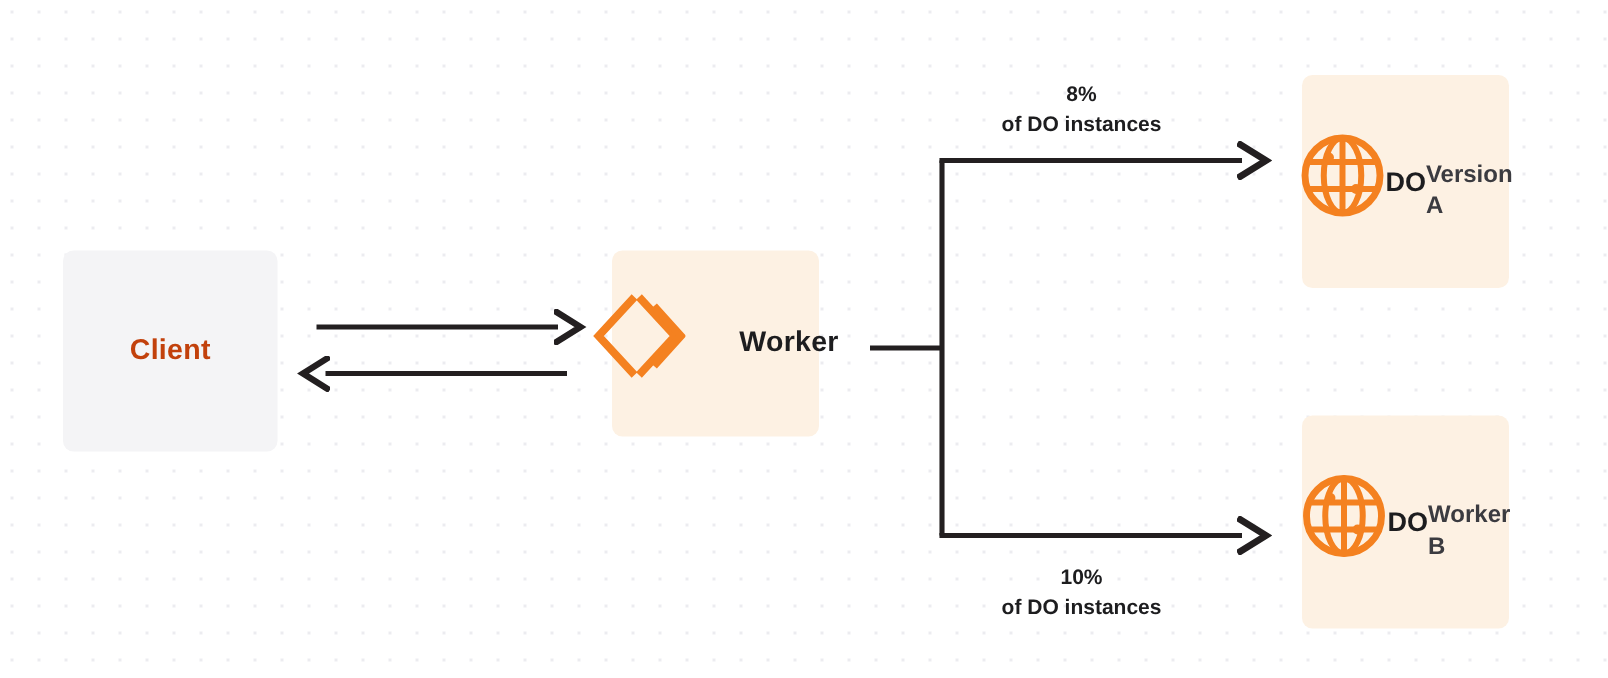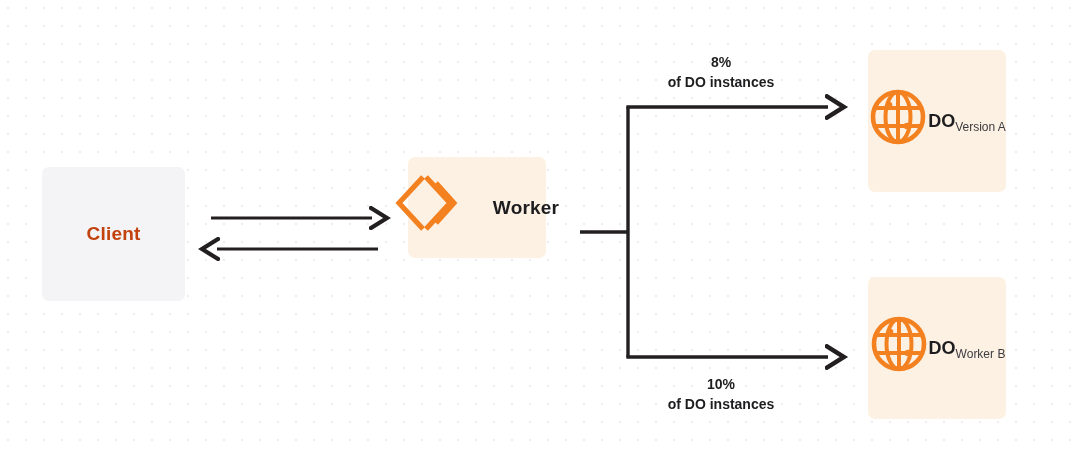--- a/index.html
+++ b/index.html
@@ -45,23 +45,23 @@
   #node-client .node-title {
     font-size: 19px;
     font-weight: bold;
     color: #c2410c;
     letter-spacing: 0.2px;
   }
 
   
   #node-worker {
     left: 408px;
-    top: 157px;
+    top: 167px;
     width: 138px;
-    height: 101px;
+    height: 124px;
     background-color: #fdf1e3;
     gap: 36px;
   }
   #node-worker .icon-wrap {
     width: 66px;
     height: 62px;
     margin-bottom: 10px;
     display: flex;
     align-items: center;
     justify-content: center;
@@ -90,22 +90,22 @@
     align-items: center;
     justify-content: center;
   }
   .node-do .node-title {
     font-size: 18px;
     font-weight: bold;
     color: #1d1d1f;
     line-height: 1.25;
   }
   .node-do .node-sub {
-    font-size: 12px;
-    font-weight: normal;
+    font-size: 16px;
+    font-weight: bold;
     color: #3b3b40;
     line-height: 1.3;
     margin-top: 14px;
   }
 
   
   #connectors {
     position: absolute;
     left: 0;
     top: 0;

